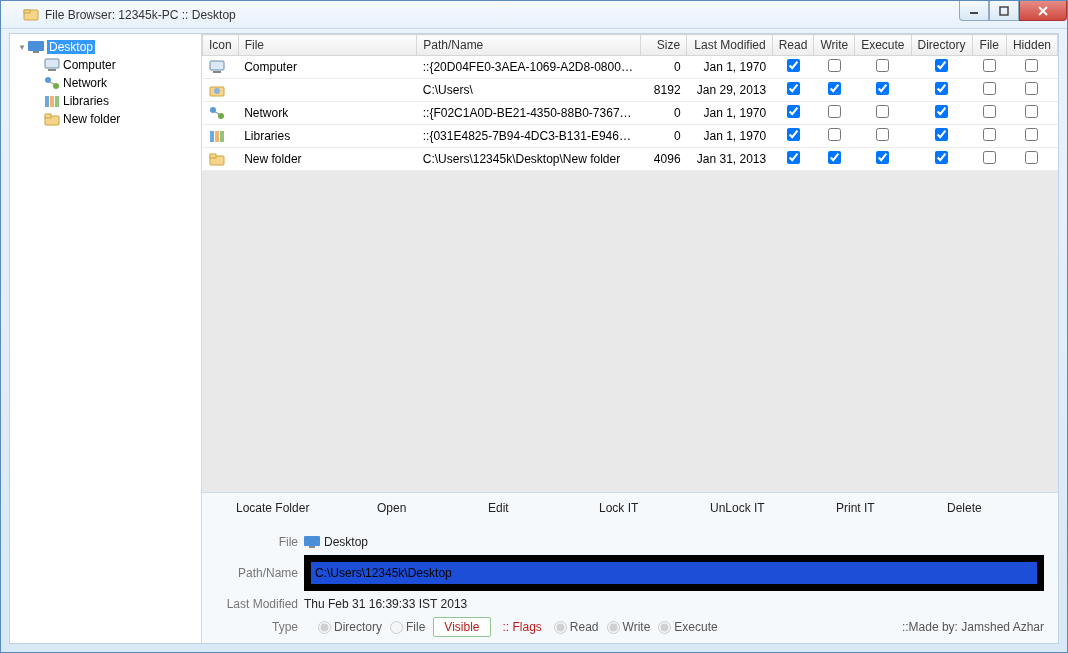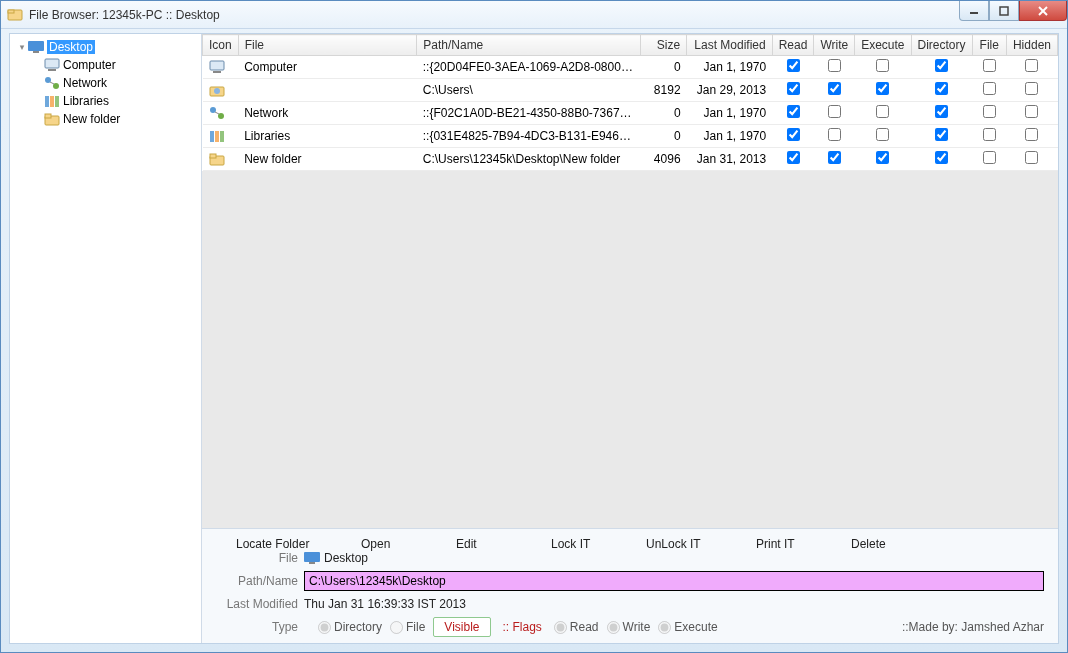--- a/index.html
+++ b/index.html
@@ -1,18 +1,18 @@
 <!DOCTYPE html>
 <html><head>
 <meta charset="utf-8">
 <style>
 * { box-sizing: border-box; margin: 0; padding: 0; font-family: "Segoe UI", Tahoma, sans-serif; font-size: 12px; }
 body { background: #d9e4f1; padding: 0; }
 .window { width: 1068px; height: 653px; background: linear-gradient(to bottom, #eaf3fb 0%, #d9e8f5 100%); border: 1px solid #5a8bbf; position: relative; }
-.titlebar { height: 28px; display: flex; align-items: center; padding: 0 6px; background: linear-gradient(to bottom, #f6fafe 0%, #e8f1fa 100%); border-bottom: 1px solid #c6d7ea; }
+.titlebar { height: 28px; display: flex; align-items: center; padding: 0 22px; background: linear-gradient(to bottom, #f6fafe 0%, #e8f1fa 100%); border-bottom: 1px solid #c6d7ea; }
 .titlebar .title-icon { width: 16px; height: 16px; margin-right: 6px; }
 .titlebar .title { color: #333; }
 .win-controls { position: absolute; top: 0; right: 0; display: flex; }
 .win-btn { width: 30px; height: 20px; border: 1px solid #8da9c4; border-top: none; background: linear-gradient(to bottom, #f5faff, #d9e8f5); display: flex; align-items: center; justify-content: center; font-size: 10px; color: #555; }
 .win-btn.close { width: 48px; background: linear-gradient(to bottom, #e78b85, #cf4a3f); color: #fff; border-color: #a33; border-bottom-right-radius: 4px; }
 .win-btn.min { border-bottom-left-radius: 4px;}
 .content { position: absolute; top: 32px; left: 8px; right: 8px; bottom: 8px; display: flex; background: #fff; border: 1px solid #bfd2e6; }
 .tree { width: 192px; border-right: 1px solid #d0dbe8; padding: 4px; overflow: auto; }
 .tree-item { display: flex; align-items: center; padding: 1px 2px; cursor: default; white-space: nowrap; }
 .tree-item.level1 { padding-left: 18px; }
@@ -24,26 +24,26 @@
 table.grid { width: 100%; border-collapse: collapse; background: #fff; }
 table.grid th { background: linear-gradient(to bottom, #fdfdfd, #ededed); border: 1px solid #d6d6d6; padding: 3px 6px; font-weight: normal; color: #333; text-align: left; white-space: nowrap; }
 table.grid th.center, table.grid td.center { text-align: center; }
 table.grid th.right-a, table.grid td.right-a { text-align: right; }
 table.grid td { border-bottom: 1px solid #ececec; padding: 3px 6px; white-space: nowrap; overflow: hidden; text-overflow: ellipsis; max-width: 220px; }
 table.grid tbody { background:#fff;}
 .grid-spacer { height: 320px; background: #e9e9e9; }
 .icon-cell { width: 28px; text-align:center;}
 .chk { width: 13px; height: 13px; }
 .bottom { border-top: 1px solid #d0dbe8; padding: 8px 14px 6px 14px; background: #f6f9fc; }
-.action-row { display: flex; gap: 0; margin-bottom: 0; padding-left: 20px;}
+.action-row { display: flex; gap: 16px; margin-bottom: 20px; padding-left: 20px;}
 .action-row .act { width: 95px; color: #222; cursor:pointer;}
 .info-row { display: flex; align-items: center; margin-bottom: 6px; }
 .info-row .lbl { width: 82px; text-align: right; margin-right: 6px; color: #777; }
 .info-row .val { color: #222; display:flex; align-items:center;}
-.path-input { flex:1; border: 1px solid #000000; padding: 2px 4px; background:#f0abfc; height:20px; width: 740px;}
+.path-input { flex:1; border: 7px solid #000000; padding: 2px 4px; background:#1d4ed8; height:36px; width: 740px;}
 .type-row { display: flex; align-items: center; gap: 8px; }
 .type-row .lbl { width: 82px; text-align: right; margin-right: 12px; color: #777;}
 .radio-lbl { display: flex; align-items: center; gap: 3px; color: #555;}
 .visible-btn { border: 1px solid #8fc98f; background: #fff; color: #b91c1c; padding: 2px 10px; border-radius: 2px; }
 .sep { color: #b91c1c; margin: 0 4px;}
 .made { margin-left: auto; color: #555;}
 svg { display:block;}
 </style>
 </head>
 <body>
@@ -274,21 +274,21 @@
           </span>
         </div>
 
         <div class="info-row">
           <span class="lbl">Path/Name</span>
           <input class="path-input" value="C:\Users\12345k\Desktop" style="">
         </div>
 
         <div class="info-row">
           <span class="lbl">Last Modified</span>
-          <span class="val">Thu Jan 31 16:39:33 IST 2013</span>
+          <span class="val">Thu Feb 31 16:39:33 IST 2013</span>
         </div>
 
 
         <div class="type-row">
           <span class="lbl">Type</span>
           <label class="radio-lbl">
               <input type="radio" checked="" disabled="" style="">
               <span>Directory</span>
             </label>
           <label class="radio-lbl">

